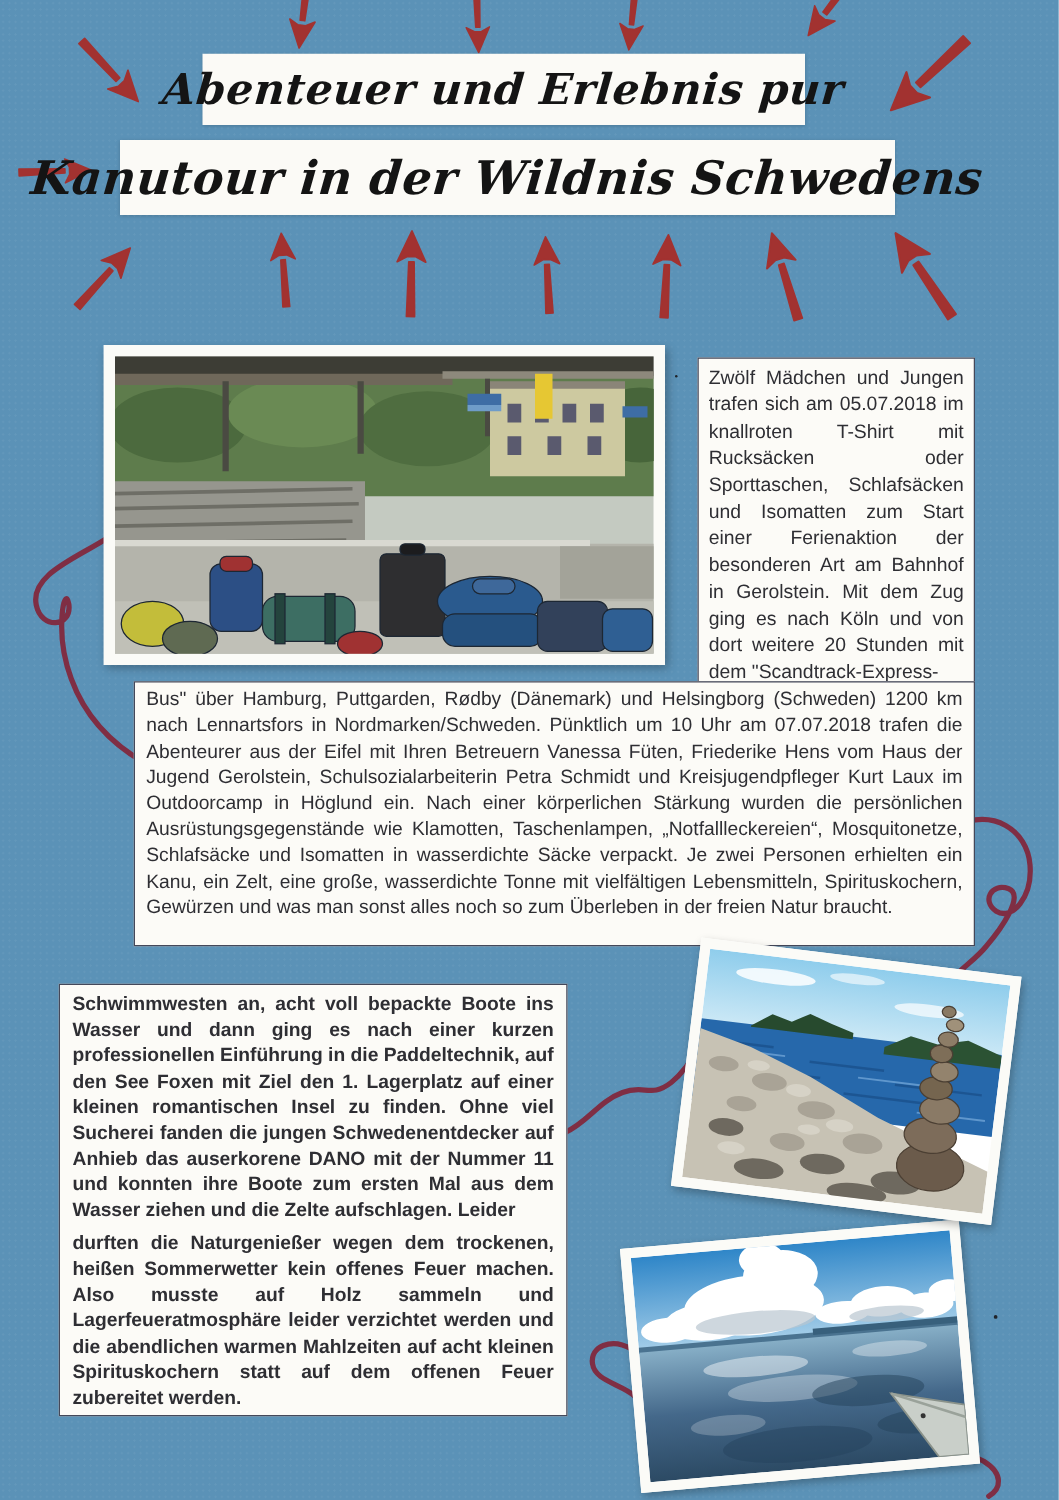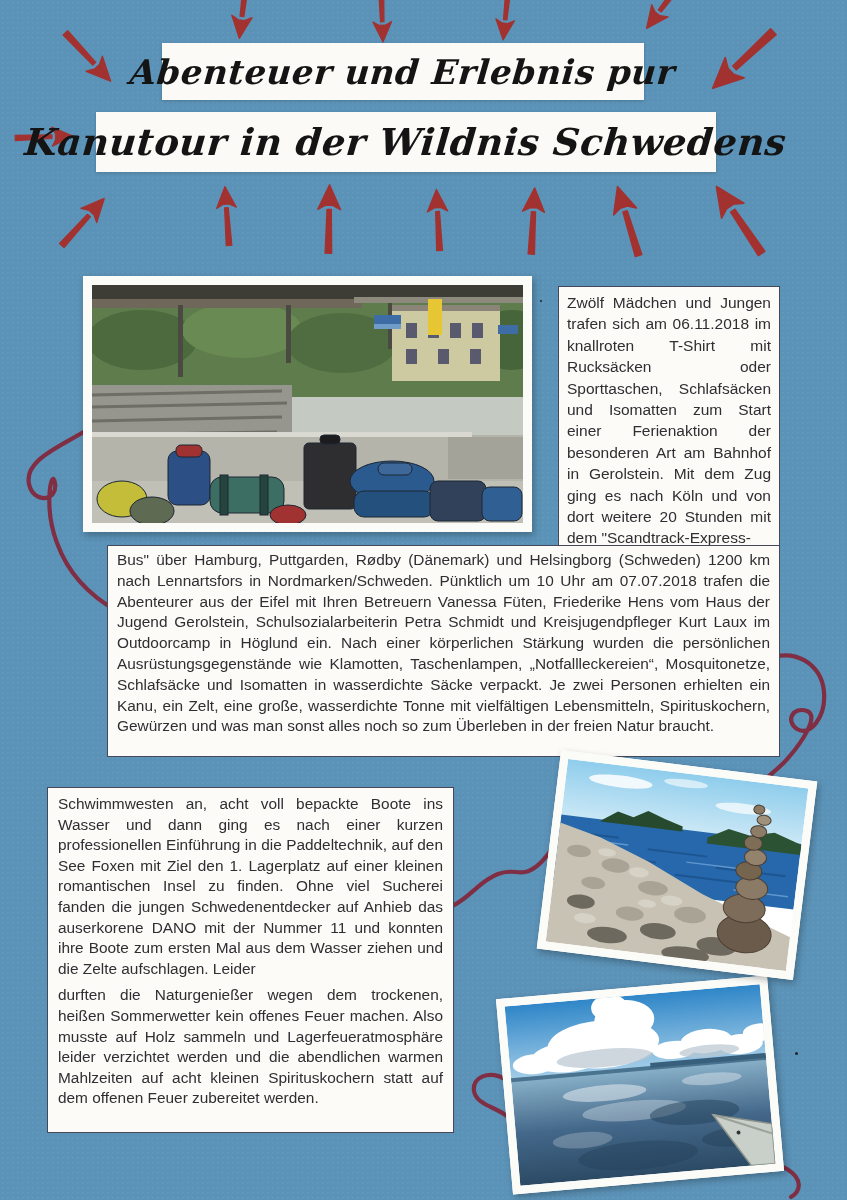--- a/index.html
+++ b/index.html
@@ -31,21 +31,21 @@
     position:absolute; background:#fcfbf7; color:#2e2e33;
     border:1.5px solid #44485a; box-sizing:border-box;
     text-align:justify; overflow:hidden;
   }
   .txt p{margin:0;}
   #col-right{left:558px; top:286px; width:222px; height:260px; padding:5px 8px;
     font-size:15.5px; line-height:21.4px;}
   #block-wide{left:107px; top:545px; width:673px; height:212px; padding:4px 9px;
     font-size:15.4px; line-height:20.8px;}
   #block-left{left:47px; top:787px; width:407px; height:346px; padding:6px 10px;
-    font-size:15.4px; line-height:20.6px;}
+    font-size:15.4px; line-height:20.6px;font-weight:bold;}
   #block-left p + p{margin-top:6px;}
   
   .photo{
     position:absolute; background:#fff; border:9px solid #fbfbf7; box-sizing:border-box;
     box-shadow:2px 3px 7px rgba(0,0,0,.28);
   }
   #photo-group{left:83px; top:276px; width:449px; height:256px;}
   #photo-cairn{left:548px; top:765px; width:258px; height:200px; transform:rotate(7deg); border-width:8px;}
   #photo-lake{left:504px; top:987px; width:272px; height:196px; transform:rotate(-5deg); border-width:8px;}
   .speck{position:absolute; background:#20242a; border-radius:50%;}
@@ -158,21 +158,21 @@
         <rect x="262" y="206" width="80" height="26" rx="10" fill="#24507e"></rect>
         <rect x="286" y="178" width="34" height="12" rx="6" fill="#3e689a"></rect>
         <rect x="338" y="196" width="56" height="40" rx="8" fill="#32415a"></rect>
         <rect x="390" y="202" width="40" height="34" rx="8" fill="#2f5f93"></rect>
         <ellipse cx="196" cy="230" rx="18" ry="10" fill="#a03232"></ellipse>
       </g>
     </svg>
   </div>
 
   <div class="txt" id="col-right">
-    <p>Zwölf Mädchen und Jungen trafen sich am 06.11.2018 im knallroten T-Shirt mit Rucksäcken oder Sporttaschen, Schlafsäcken und Isomatten zum Start einer Ferienaktion der besonderen Art am Bahnhof in Gerolstein. Mit dem Zug ging es nach Köln und von dort weitere 20 Stunden mit dem "Scandtrack-Express-</p>
+    <p>Zwölf Mädchen und Jungen trafen sich am 05.07.2018 im knallroten T-Shirt mit Rucksäcken oder Sporttaschen, Schlafsäcken und Isomatten zum Start einer Ferienaktion der besonderen Art am Bahnhof in Gerolstein. Mit dem Zug ging es nach Köln und von dort weitere 20 Stunden mit dem "Scandtrack-Express-</p>
   </div>
 
   <div class="txt" id="block-wide">
     <p>Bus" über Hamburg, Puttgarden, Rødby (Dänemark) und Helsingborg (Schweden) 1200 km nach Lennartsfors in Nordmarken/Schweden. Pünktlich um 10 Uhr am 07.07.2018 trafen die Abenteurer aus der Eifel mit Ihren Betreuern Vanessa Füten, Friederike Hens vom Haus der Jugend Gerolstein, Schulsozialarbeiterin Petra Schmidt und Kreisjugendpfleger Kurt Laux im Outdoorcamp in Höglund ein. Nach einer körperlichen Stärkung wurden die persönlichen Ausrüstungsgegenstände wie Klamotten, Taschenlampen, „Notfallleckereien“, Mosquitonetze, Schlafsäcke und Isomatten in wasserdichte Säcke verpackt. Je zwei Personen erhielten ein Kanu, ein Zelt, eine große, wasserdichte Tonne mit vielfältigen Lebensmitteln, Spirituskochern, Gewürzen und was man sonst alles noch so zum Überleben in der freien Natur braucht.</p>
   </div>
 
   <div class="txt" id="block-left">
     <p>Schwimmwesten an, acht voll bepackte Boote ins Wasser und dann ging es nach einer kurzen professionellen Einführung in die Paddeltechnik, auf den See Foxen mit Ziel den 1. Lagerplatz auf einer kleinen romantischen Insel zu finden. Ohne viel Sucherei fanden die jungen Schwedenentdecker auf Anhieb das auserkorene DANO mit der Nummer 11 und konnten ihre Boote zum ersten Mal aus dem Wasser ziehen und die Zelte aufschlagen. Leider</p>
     <p>durften die Naturgenießer wegen dem trockenen, heißen Sommerwetter kein offenes Feuer machen. Also musste auf Holz sammeln und Lagerfeueratmosphäre leider verzichtet werden und die abendlichen warmen Mahlzeiten auf acht kleinen Spirituskochern statt auf dem offenen Feuer zubereitet werden.</p>
   </div>

